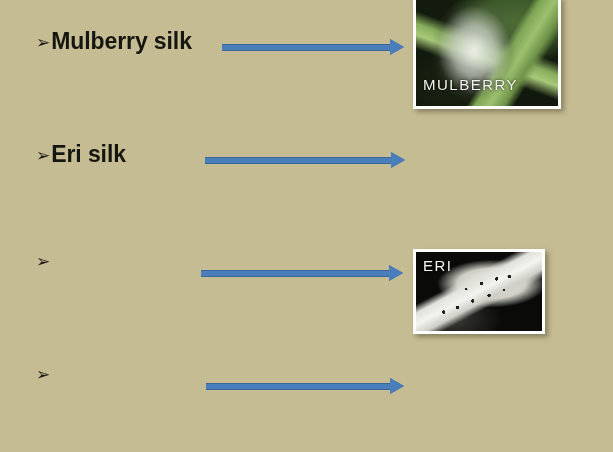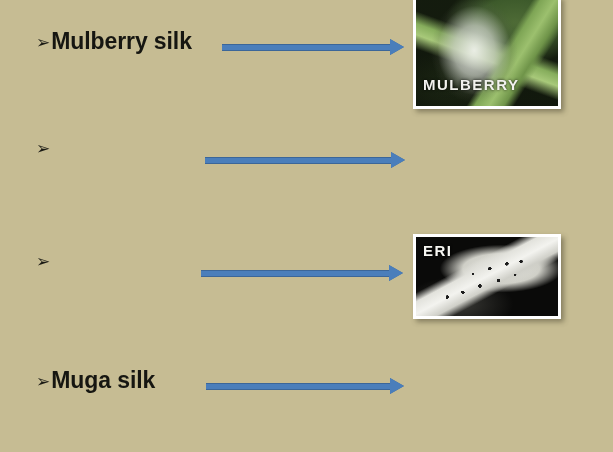--- a/index.html
+++ b/index.html
@@ -93,41 +93,41 @@
   }
   .photo {
     position: relative;
     width: 100%;
     height: 100%;
     overflow: hidden;
   }
   .caption {
     position: absolute;
     font-family: "Liberation Sans", sans-serif;
-    font-weight: bold;
+    font-weight: normal;
     font-size: 15px;
     letter-spacing: 1.5px;
     white-space: nowrap;
   }
 
   
   .frame-mulberry { left: 413px; top: -4px; width: 148px; height: 113px; }
   .pic-mulberry {
     background:
       radial-gradient(ellipse 36% 58% at 41% 48%, rgba(238,240,235,0.95) 0%, rgba(200,205,195,0.75) 40%, rgba(90,95,80,0.15) 72%, rgba(0,0,0,0) 85%),
       linear-gradient(122deg, rgba(0,0,0,0) 56%, #7ea555 60%, #9cc06e 67%, #6f9449 74%, rgba(0,0,0,0) 79%),
       linear-gradient(200deg, rgba(0,0,0,0) 40%, #86ad5c 48%, #a8c97a 55%, rgba(0,0,0,0.1) 64%),
       radial-gradient(ellipse 62% 50% at 70% 22%, #4e6b36 0%, #3d5a2b 45%, rgba(20,28,14,0.6) 80%),
       radial-gradient(ellipse 50% 45% at 22% 80%, #2a3a1e 0%, #131a0e 70%),
       linear-gradient(160deg, #22301a 0%, #0e1209 45%, #1b2614 100%);
   }
   .cap-mulberry { left: 7px; bottom: 13px; color: #f2f2ee; text-shadow: 0 0 3px rgba(0,0,0,0.9); }
 
   
-  .frame-eri { left: 413px; top: 121px; width: 148px; height: 85px; }
+  .frame-eri { left: 413px; top: 136px; width: 132px; height: 85px; }
   .pic-eri {
     background:
       radial-gradient(circle 3px at 52% 40%, #1d1d1d 0%, #1d1d1d 55%, rgba(0,0,0,0) 60%),
       radial-gradient(circle 3px at 64% 34%, #1d1d1d 0%, #1d1d1d 55%, rgba(0,0,0,0) 60%),
       radial-gradient(circle 3px at 74% 31%, #1d1d1d 0%, #1d1d1d 55%, rgba(0,0,0,0) 60%),
       radial-gradient(circle 3px at 58% 55%, #1d1d1d 0%, #1d1d1d 55%, rgba(0,0,0,0) 60%),
       radial-gradient(circle 3px at 45% 62%, #1d1d1d 0%, #1d1d1d 55%, rgba(0,0,0,0) 60%),
       radial-gradient(circle 3px at 33% 70%, #1d1d1d 0%, #1d1d1d 55%, rgba(0,0,0,0) 60%),
       radial-gradient(circle 3px at 22% 76%, #1d1d1d 0%, #1d1d1d 55%, rgba(0,0,0,0) 60%),
       radial-gradient(circle 2px at 70% 48%, #1d1d1d 0%, #1d1d1d 55%, rgba(0,0,0,0) 60%),
@@ -160,20 +160,21 @@
       <div class="photo pic-mulberry">
         <span class="caption cap-mulberry">MULBERRY</span>
       </div>
     </div>
   </div>
 
   <div class="row row-1">
 
     <div class="bullet-line">
       <span class="bullet-glyph">➢</span>
+      <span class="bullet-label">Eri silk</span>
     </div>
 
     <div class="arrow" style="left:205px; width:200px;">
       <div class="arrow-shaft" style="width:186px;"></div>
       <div class="arrow-head" style="left:186px;"></div>
     </div>
 
     <div class="photo-frame frame-eri">
       <div class="photo pic-eri">
         <span class="caption cap-eri">ERI</span>
@@ -191,21 +192,20 @@
       <div class="arrow-shaft" style="width:188px;"></div>
       <div class="arrow-head" style="left:188px;"></div>
     </div>
 
   </div>
 
   <div class="row row-3">
 
     <div class="bullet-line">
       <span class="bullet-glyph">➢</span>
-      <span class="bullet-label">Muga silk</span>
     </div>
 
     <div class="arrow" style="left:206px; width:198px;">
       <div class="arrow-shaft" style="width:184px;"></div>
       <div class="arrow-head" style="left:184px;"></div>
     </div>
 
   </div>
 
 </div>

